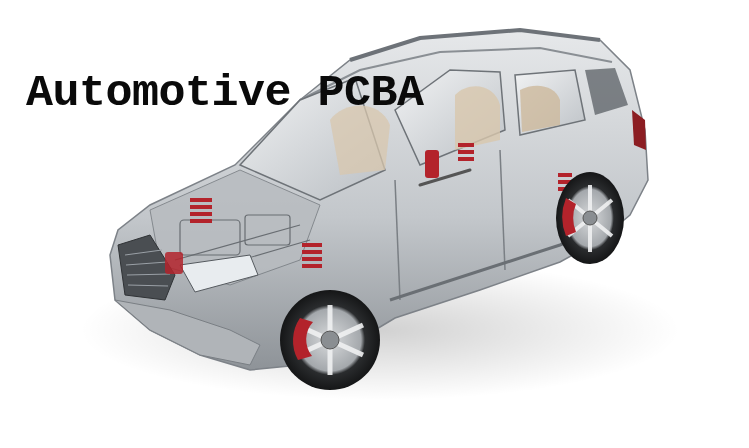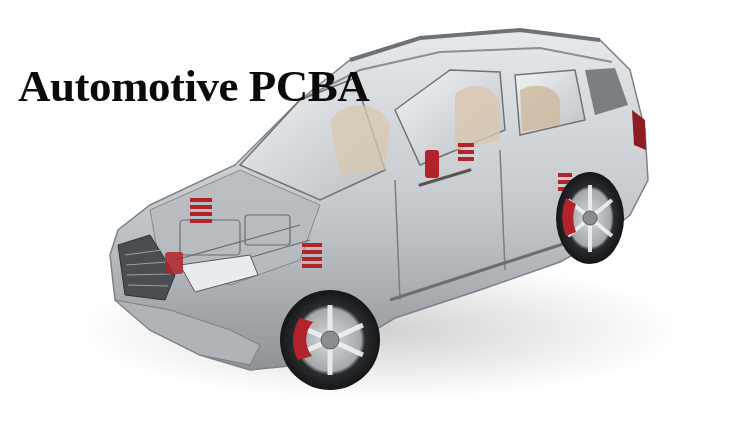--- a/index.html
+++ b/index.html
@@ -1,21 +1,21 @@
 <!DOCTYPE html>
 <html><head>
 <meta charset="utf-8">
 <style>
   html, body { margin:0; padding:0; background:#ffffff; }
   body { width:749px; height:448px; position:relative; overflow:hidden; font-family:"DejaVu Sans", sans-serif; }
   .stage { position:absolute; left:0; top:0; width:749px; height:448px; background:#ffffff; }
   .car { position:absolute; left:0; top:0; width:749px; height:448px; }
   .title {
-    position:absolute; left:10px; top:48px; margin:8px;
-    font-family:Liberation Serif, serif; font-weight:bold;
+    position:absolute; left:10px; top:48px; margin:16px;
+    font-family:Liberation Mono, monospace; font-weight:bold;
     font-size:45px; line-height:60px; color:#0a0a0a; letter-spacing:-0.5px;
     white-space:nowrap; z-index:2;
   }
 </style>
 </head>
 <body>
 
 <div class="stage">
 
   <svg class="car" viewBox="0 0 749 448" xmlns="http://www.w3.org/2000/svg">

